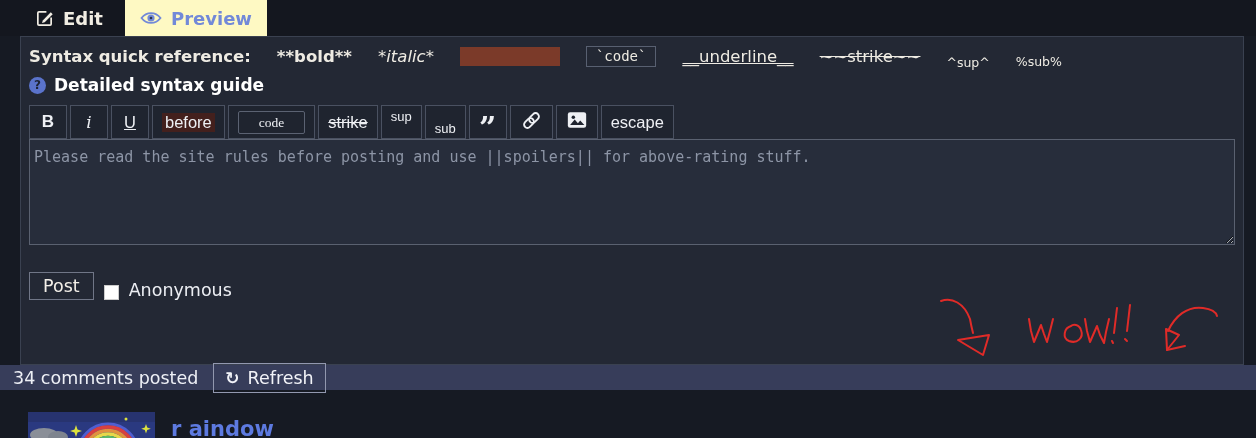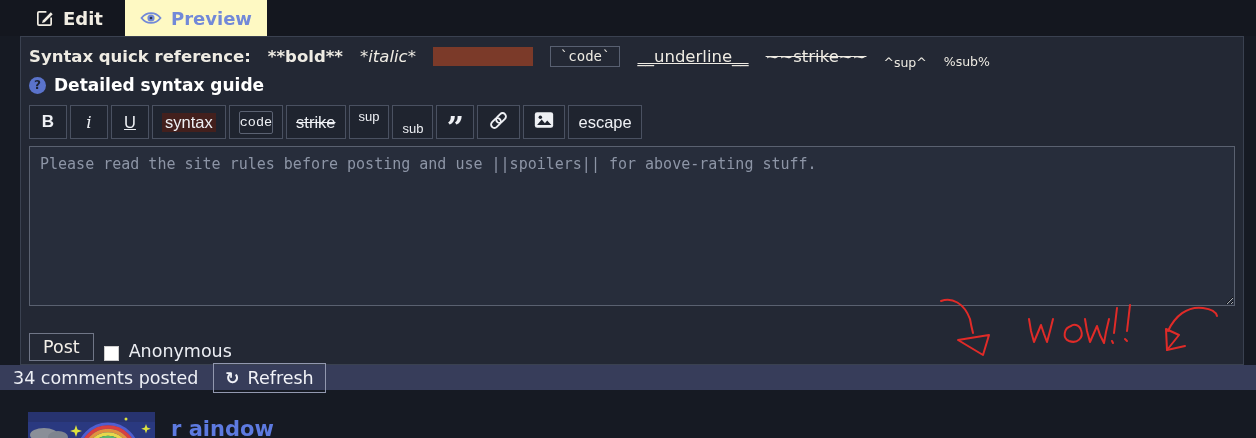--- a/index.html
+++ b/index.html
@@ -17,21 +17,21 @@
   .tab { display:flex; align-items:center; gap:9px; padding:0 15px;
     font-weight:bold; font-size:18px; cursor:pointer; }
   .tab-edit { color:#f1ede3; }
   .tab-preview { background:#fef9c3; color:#7289d8; margin-left:7px; }
   .tab svg { display:block; }
 
   
   .form-panel { position:absolute; left:20px; top:36px; width:1224px; height:329px;
     background:#232834; border:1px solid #3a4150; padding:7px 8px 0; }
 
-  .syntax-line { display:flex; align-items:center; gap:17px; height:24px;
+  .syntax-line { display:flex; align-items:center; gap:26px; height:24px;
     color:#eeebe3; font-size:16.5px; white-space:nowrap; }
   .syn-label, .syn-bold { font-weight:bold; }
   .syn-italic { font-style:italic; }
   .syn-spoiler { width:100px; height:19px; background:#7b3a29; display:inline-block; }
   .syn-code { border:1px solid #586071; padding:0 9px; height:21px; line-height:19px;
     font-family:"DejaVu Sans Mono","Liberation Mono",monospace; font-size:14px; }
   .syn-underline { text-decoration:underline; }
   .syn-strike { text-decoration:line-through; }
   .syn-sup { font-size:12.5px; align-self:flex-start; margin-top:11px; }
   .syn-sub { font-size:12.5px; align-self:flex-end; margin-bottom:-1px; }
@@ -43,30 +43,30 @@
   .guide-link { color:#ffffff; font-weight:bold; font-size:17px; }
 
   .toolbar { display:flex; gap:3px; margin-top:9px; }
   .tb-btn { min-width:38px; height:34px; background:#1f242f; border:1px solid #4a5161;
     color:#eef0f4; display:flex; align-items:center; justify-content:center;
     font-size:16.5px; padding:0 9px; cursor:pointer; }
   .tb-bold { font-weight:bold; font-size:17px; }
   .tb-italic-g { font-style:italic; font-family:"DejaVu Serif","Liberation Serif",serif; font-size:17px; }
   .tb-underline-g { text-decoration:underline; }
   .spoiler-chip { background:#43201d; padding:0 3px; }
-  .code-chip { border:1px solid #5b6272; border-radius:2px; padding:0 0;
-    font-family:Liberation Mono, monospace; font-size:13.5px; line-height:21px; }
+  .code-chip { border:1px solid #5b6272; border-radius:2px; padding:0 20px;
+    font-family:Liberation Serif, serif; font-size:13.5px; line-height:21px; }
   .strike-g { text-decoration:line-through; }
   .sup-g { font-size:13px; transform:translateY(-6px); display:inline-block;text-align:center; }
   .sub-g { font-size:13px; transform:translateY(6px); display:inline-block; }
   .quote-g { font-family:"DejaVu Serif","Liberation Serif",serif; font-weight:bold;
     font-size:30px; line-height:10px; display:inline-block; transform:translateY(6px); }
 
-  .comment-box { margin-top:7px; width:100%; height:160px; background:#272d3b;
-    border:1px solid #5a6170; color:#c8cedb; padding:8px 10px;
+  .comment-box { width:100%; height:106px; background:#272d3b;
+    border:1px solid #5a6170; color:#c8cedb; padding:8px 4px;
     font-family:"DejaVu Sans Mono","Liberation Mono",monospace; font-size:15px;
     resize:both; }
   .comment-box::placeholder { color:#8d95a6; opacity:1; }
 
   .post-row { display:flex; align-items:flex-end; margin-top:23px; gap:10px; }
   .post-btn { border:1px solid #707687; background:transparent; color:#f3efe8;
     font-size:17.5px; padding:3px 13px; font-family:inherit; cursor:pointer; }
   .checkbox { width:15px; height:15px; background:#ffffff; border:1px solid #cccccc;
     display:inline-block; cursor:pointer; }
   .anon-label { color:#eceef3; font-size:17.5px; }
@@ -138,21 +138,21 @@
     <button class="tb-btn tb-bold">
       <span>B</span>
     </button>
     <button class="tb-btn tb-italic-g">
       <span>i</span>
     </button>
     <button class="tb-btn">
       <span class="tb-underline-g">U</span>
     </button>
     <button class="tb-btn">
-      <span class="spoiler-chip">syntax</span>
+      <span class="spoiler-chip">before</span>
     </button>
     <button class="tb-btn">
       <span class="code-chip">code</span>
     </button>
     <button class="tb-btn">
       <span class="strike-g">strike</span>
     </button>
     <button class="tb-btn">
       <span class="sup-g">sup</span>
     </button>

